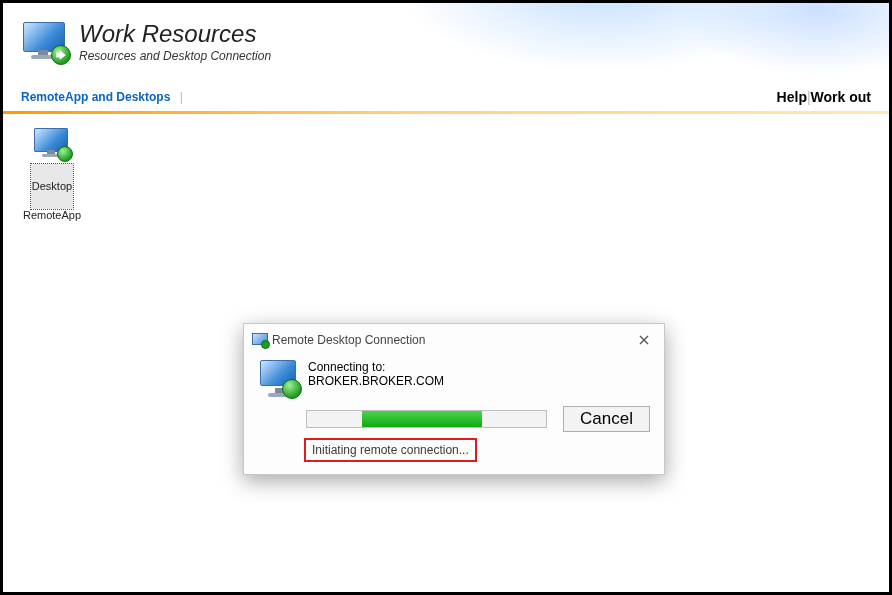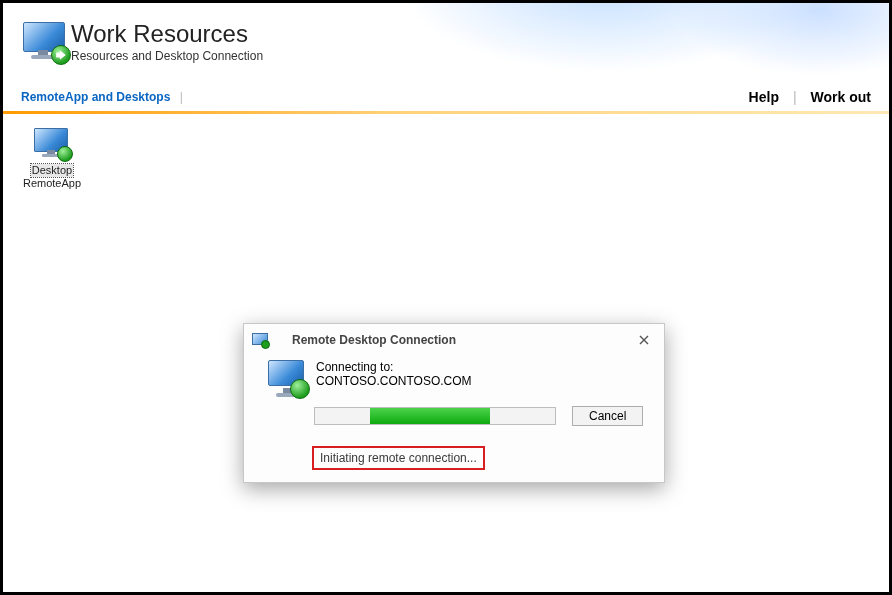--- a/index.html
+++ b/index.html
@@ -4,82 +4,82 @@
 <style>
   html,body{margin:0;padding:0;font-family:"Segoe UI",Tahoma,sans-serif;font-size:13px;color:#000;}
   .window{width:892px;height:595px;box-sizing:border-box;border:3px solid #000;background:#fff;position:relative;overflow:hidden;}
 
   
   .hdr{height:78px;background:
       radial-gradient(ellipse 340px 140px at 68% -20%, rgba(190,220,255,0.9) 0%, rgba(255,255,255,0) 60%),
       radial-gradient(ellipse 260px 120px at 92% 8%, rgba(180,210,255,0.7) 0%, rgba(255,255,255,0) 55%),
       #fff;
     display:flex;align-items:center;padding-left:18px;}
-  .hdr-text{margin-left:4px;}
+  .hdr-text{margin-left:12px;font-style:italic;}
   .hdr-title{font-size:24px;font-weight:400;color:#222;line-height:1.1;}
   .hdr-sub{font-size:12px;color:#333;margin-top:1px;}
 
   
   .mon{position:relative;width:46px;height:40px;}
   .mon .screen{position:absolute;left:2px;top:0;width:40px;height:28px;border:1px solid #3a6ea5;
     background:linear-gradient(135deg,#cfe6ff 0%,#3a8ad8 60%,#1a5ea8 100%);border-radius:2px;}
   .mon .stand{position:absolute;left:17px;top:28px;width:10px;height:5px;background:#7a8aa0;}
   .mon .base{position:absolute;left:10px;top:33px;width:24px;height:4px;background:#9aa8bb;border-radius:2px;}
   .mon .badge{position:absolute;right:-4px;bottom:-3px;width:18px;height:18px;border-radius:50%;
     background:radial-gradient(circle at 35% 30%,#9ff09a,#1e9d1e 70%);border:1px solid #0b6d0b;
     display:flex;align-items:center;justify-content:center;}
   .mon .badge svg{width:12px;height:12px;}
 
   
   .nav{display:flex;align-items:center;justify-content:space-between;padding:8px 18px 6px 18px;}
   .nav-left{color:#0a66c2;font-weight:600;font-size:12px;}
   .nav-left .pipe{color:#b9b9b9;font-weight:400;margin-left:6px;}
-  .nav-right{display:flex;align-items:center;gap:14px;font-weight:600;font-size:14px;}
+  .nav-right{display:flex;align-items:center;font-weight:600;font-size:14px;}
   .nav-right .pipe{color:#b9b9b9;font-weight:400;}
   .gradbar{height:3px;background:linear-gradient(90deg,#ff9a00 0%,#ffd27a 45%,#ffe9b3 100%);}
 
   
   .body{padding:14px 18px;}
   .cur{font-weight:700;font-size:14px;margin-bottom:18px;}
   .item{width:62px;text-align:center;font-size:11px;line-height:1.15;color:#222;cursor:pointer;}
   .item .mini{position:relative;width:36px;height:32px;margin:0 auto 4px auto;}
   .item .mini .screen{position:absolute;left:0;top:0;width:32px;height:22px;border:1px solid #3a6ea5;
     background:linear-gradient(135deg,#cfe6ff 0%,#3a8ad8 60%,#1a5ea8 100%);border-radius:1px;}
   .item .mini .stand{position:absolute;left:13px;top:22px;width:8px;height:4px;background:#7a8aa0;}
   .item .mini .base{position:absolute;left:8px;top:26px;width:18px;height:3px;background:#9aa8bb;border-radius:1px;}
   .item .mini .badge{position:absolute;right:-3px;bottom:-2px;width:14px;height:14px;border-radius:50%;
     background:radial-gradient(circle at 35% 30%,#9ff09a,#1e9d1e 70%);border:1px solid #0b6d0b;}
-  .item .lbl{background:#e8e8e8;outline:1px dotted #555;padding:0 1px;display:inline-block;}
+  .item .lbl{background:#e8e8e8;outline:1px dotted #555;padding:16px 1px;display:inline-block;}
 
   
   .dlg{position:absolute;left:240px;top:320px;width:420px;
     background:#fdfdfd;border:1px solid #c7c7c7;
     box-shadow:0 6px 20px rgba(0,0,0,.35);}
   .dlg-title{display:flex;align-items:center;justify-content:space-between;
     padding:6px 8px 6px 8px;font-size:12px;color:#444;}
-  .dlg-title .tleft{display:flex;align-items:center;gap:24px;font-weight:bold;}
+  .dlg-title .tleft{display:flex;align-items:center;gap:4px;}
   .tiny{position:relative;width:16px;height:14px;}
   .tiny .screen{position:absolute;left:0;top:0;width:14px;height:10px;border:1px solid #3a6ea5;
     background:linear-gradient(135deg,#cfe6ff,#3a8ad8);}
   .tiny .badge{position:absolute;right:-2px;bottom:-2px;width:7px;height:7px;border-radius:50%;
     background:#1e9d1e;border:1px solid #0b6d0b;}
   .close{width:24px;height:20px;display:flex;align-items:center;justify-content:center;color:#555;cursor:pointer;}
   .close svg{width:10px;height:10px;}
-  .dlg-body{padding:4px 14px 14px 22px;}
+  .dlg-body{padding:4px 14px 14px 14px;}
   .row1{display:flex;align-items:flex-start;gap:10px;}
   .row1 .mon{width:40px;height:36px;}
   .row1 .mon .screen{width:34px;height:24px;}
   .info .lbl1{font-size:12px;}
   .info .lbl2{font-size:12px;}
   .pbwrap{display:flex;align-items:center;gap:16px;margin:10px 0 8px 48px;}
   .pb{width:240px;height:16px;border:1px solid #bdbdbd;background:#f3f3f3;position:relative;overflow:hidden;}
   .pb .fill{position:absolute;left:55px;top:0;width:120px;height:100%;
     background:linear-gradient(180deg,#4cd34c 0%,#0faa0f 100%);}
-  .btn{font-family:inherit;font-size:12px;padding:2px 16px;background:#f3f3f3;border:1px solid #aeaeae;cursor:pointer;}
-  .status{margin-left:48px;font-size:12px;color:#3a3a3a;display:inline-block;padding:3px 6px;margin-top:14px;}
+  .btn{font-family:inherit;font-size:17px;padding:2px 16px;background:#f3f3f3;border:1px solid #aeaeae;cursor:pointer;}
+  .status{margin-left:48px;font-size:12px;color:#3a3a3a;display:inline-block;padding:3px 6px;}
   .redbox{outline:2px solid #d81e1e;}
 </style>
 </head>
 <body>
 
 <div class="window">
 
   <div class="hdr">
     <div class="mon">
       <div class="screen"></div>
@@ -142,21 +142,21 @@
     <div class="dlg-body">
       <div class="row1">
         <div class="mon">
           <div class="screen"></div>
             <div class="stand"></div>
             <div class="base"></div>
           <div class="badge"></div>
         </div>
         <div class="info">
           <div class="lbl1">Connecting to:</div>
-          <div class="lbl2">CONTOSO.CONTOSO.COM</div>
+          <div class="lbl2">BROKER.BROKER.COM</div>
         </div>
       </div>
       <div class="pbwrap">
         <div class="pb">
             <div class="fill"></div>
           </div>
         <button class="btn">Cancel</button>
       </div>
       <span class="status redbox">Initiating remote connection...</span>
     </div>

